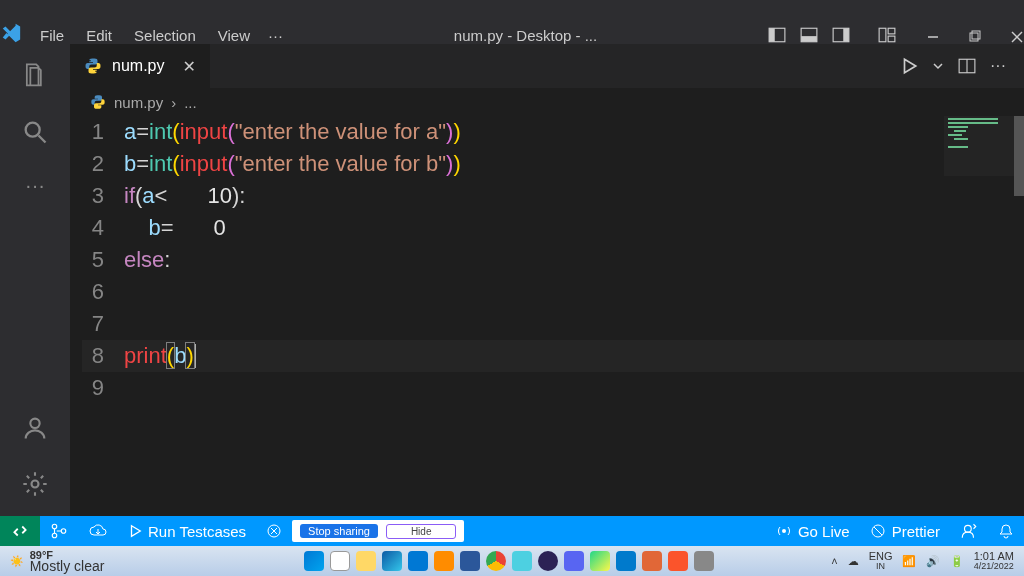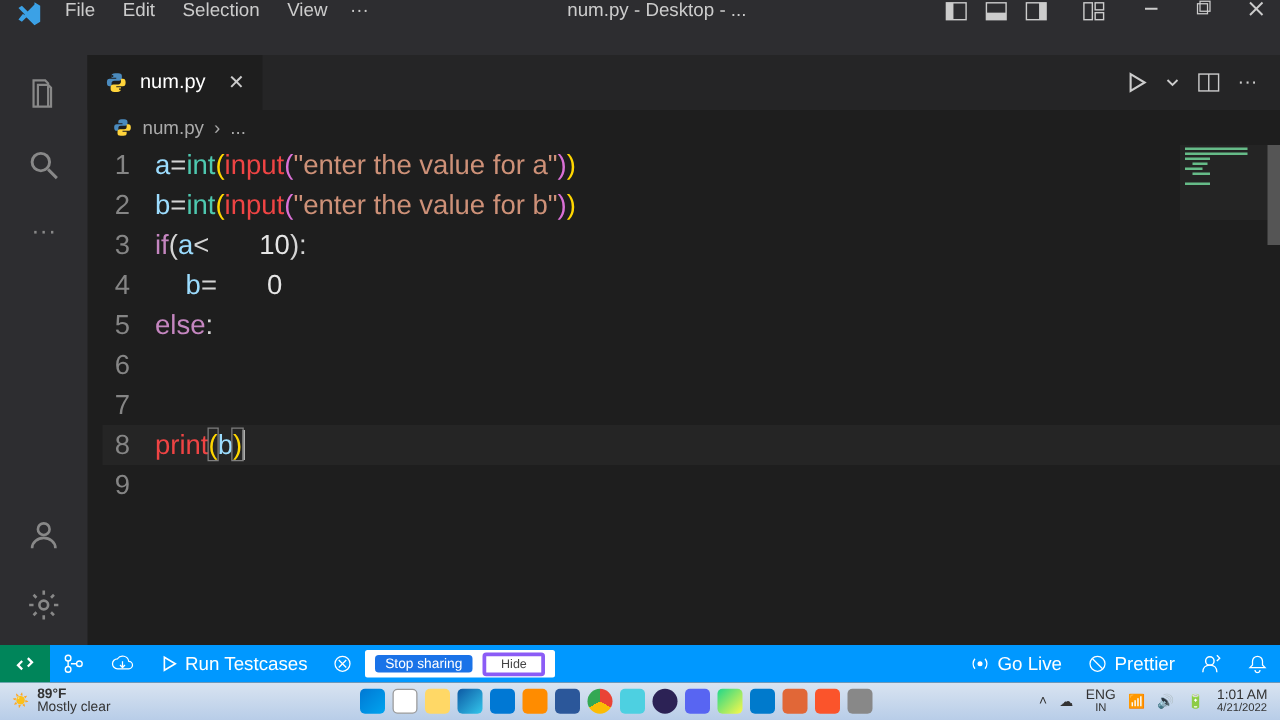--- a/index.html
+++ b/index.html
@@ -1,18 +1,18 @@
 <!DOCTYPE html>
 <html><head>
 <meta charset="utf-8">
 <style>
   * { margin: 0; padding: 0; box-sizing: border-box; font-family: 'Segoe UI', sans-serif; }
   body { width: 1024px; height: 576px; overflow: hidden; background: #000; display: flex; flex-direction: column; }
 
-  .title-bar { height: 44px; background: #2d2d30; display: flex; align-items: flex-start; color: #ccc; font-size: 15px; padding: 0 12px; }
+  .title-bar { height: 44px; background: #2d2d30; display: flex; align-items: flex-end; color: #ccc; font-size: 15px; padding: 0 0; }
   .title-bar .logo { width: 22px; height: 22px; margin-right: 18px; }
   .title-bar .menu { display: flex; gap: 22px; }
   .title-bar .menu span { cursor: default; }
   .title-bar .ellipsis { margin-left: 18px; }
   .title-bar .title { flex: 1; text-align: center; font-size: 15px; }
   .title-bar .layout-icons { display: flex; gap: 14px; align-items: center; margin-right: 30px; }
   .title-bar .win-controls { display: flex; gap: 28px; align-items: center; }
   .icon { display: inline-flex; align-items: center; justify-content: center; }
 
   .main { flex: 1; display: flex; background: #1e1e1e; overflow: hidden; }
@@ -47,21 +47,21 @@
   .cursor  { display:inline-block; width: 2px; height: 24px; background: #aeafad; vertical-align: middle; margin-bottom: 2px; }
 
   .minimap { position: absolute; top: 0; right: 0; width: 80px; height: 60px; background: rgba(60,60,60,0.2); }
   .mini-scroll { position:absolute; top:0; right:0; width: 10px; height:80px; background:#555; }
 
   .status-bar { height: 30px; background: #0098ff; display: flex; align-items: center; color: #fff; font-size: 15px; }
   .status-bar .remote { width: 40px; height: 100%; background: #00855a; display:flex; align-items:center; justify-content:center; }
   .status-bar .item { padding: 0 10px; display: flex; align-items: center; gap: 6px; text-align: center; }
   .status-bar .share-box { background: #fff; color: #444; font-size: 11px; height: 22px; display:flex; align-items:center; padding: 0 8px; gap:8px; border-radius:2px; }
   .status-bar .share-box .btn { background: #1a73e8; color:#fff; padding: 1px 8px; border-radius: 3px; font-size: 11px; }
-  .status-bar .share-box .hide { border:3px solid #8b5cf6; padding:1px 12px; border-radius: 3px; font-size:10px; }
+  .status-bar .share-box .hide { border:1px solid #8b5cf6; padding:1px 24px; border-radius: 3px; font-size:10px; }
 
   .taskbar { height: 30px; background: linear-gradient(180deg, #d9e4f1, #b8cde8); display: flex; align-items: center; font-size: 11px; color:#333; }
   .taskbar .weather { display:flex; align-items:center; gap:6px; padding-left:10px; line-height: 11px; }
   .taskbar .tray-icons { display:flex; gap:6px; margin-left: 200px; }
   .taskbar .tray-icons .ti { width:20px; height:20px; border-radius:4px; }
   .taskbar .right { margin-left:auto; display:flex; align-items:center; gap:10px; padding-right:10px; }
 
   svg { display:block; }
 </style>
 </head>
@@ -321,21 +321,21 @@
         <path d="M8 2a4 4 0 00-4 4v3l-2 2h12l-2-2V6a4 4 0 00-4-4zM6 13a2 2 0 004 0" fill="none" stroke="#fff"></path>
       </svg>
     </div>
 </div>
 
 <div class="taskbar">
   <div class="weather">
     <span>☀️</span>
     <div>
       <div style="font-weight:600">89°F</div>
-      <div style="font-size:11px">Mostly clear</div>
+      <div style="font-size:14px">Mostly clear</div>
     </div>
   </div>
   <div class="tray-icons">
     <span class="ti" style="background:linear-gradient(135deg,#0078d4,#00a4ef)"></span>
     <span class="ti" style="background:#fff;border:1px solid #999"></span>
     <span class="ti" style="background:#ffd866"></span>
     <span class="ti" style="background:linear-gradient(135deg,#0c59a4,#34c6eb)"></span>
     <span class="ti" style="background:#0078d4"></span>
     <span class="ti" style="background:#ff8c00"></span>
     <span class="ti" style="background:#2b579a"></span>

